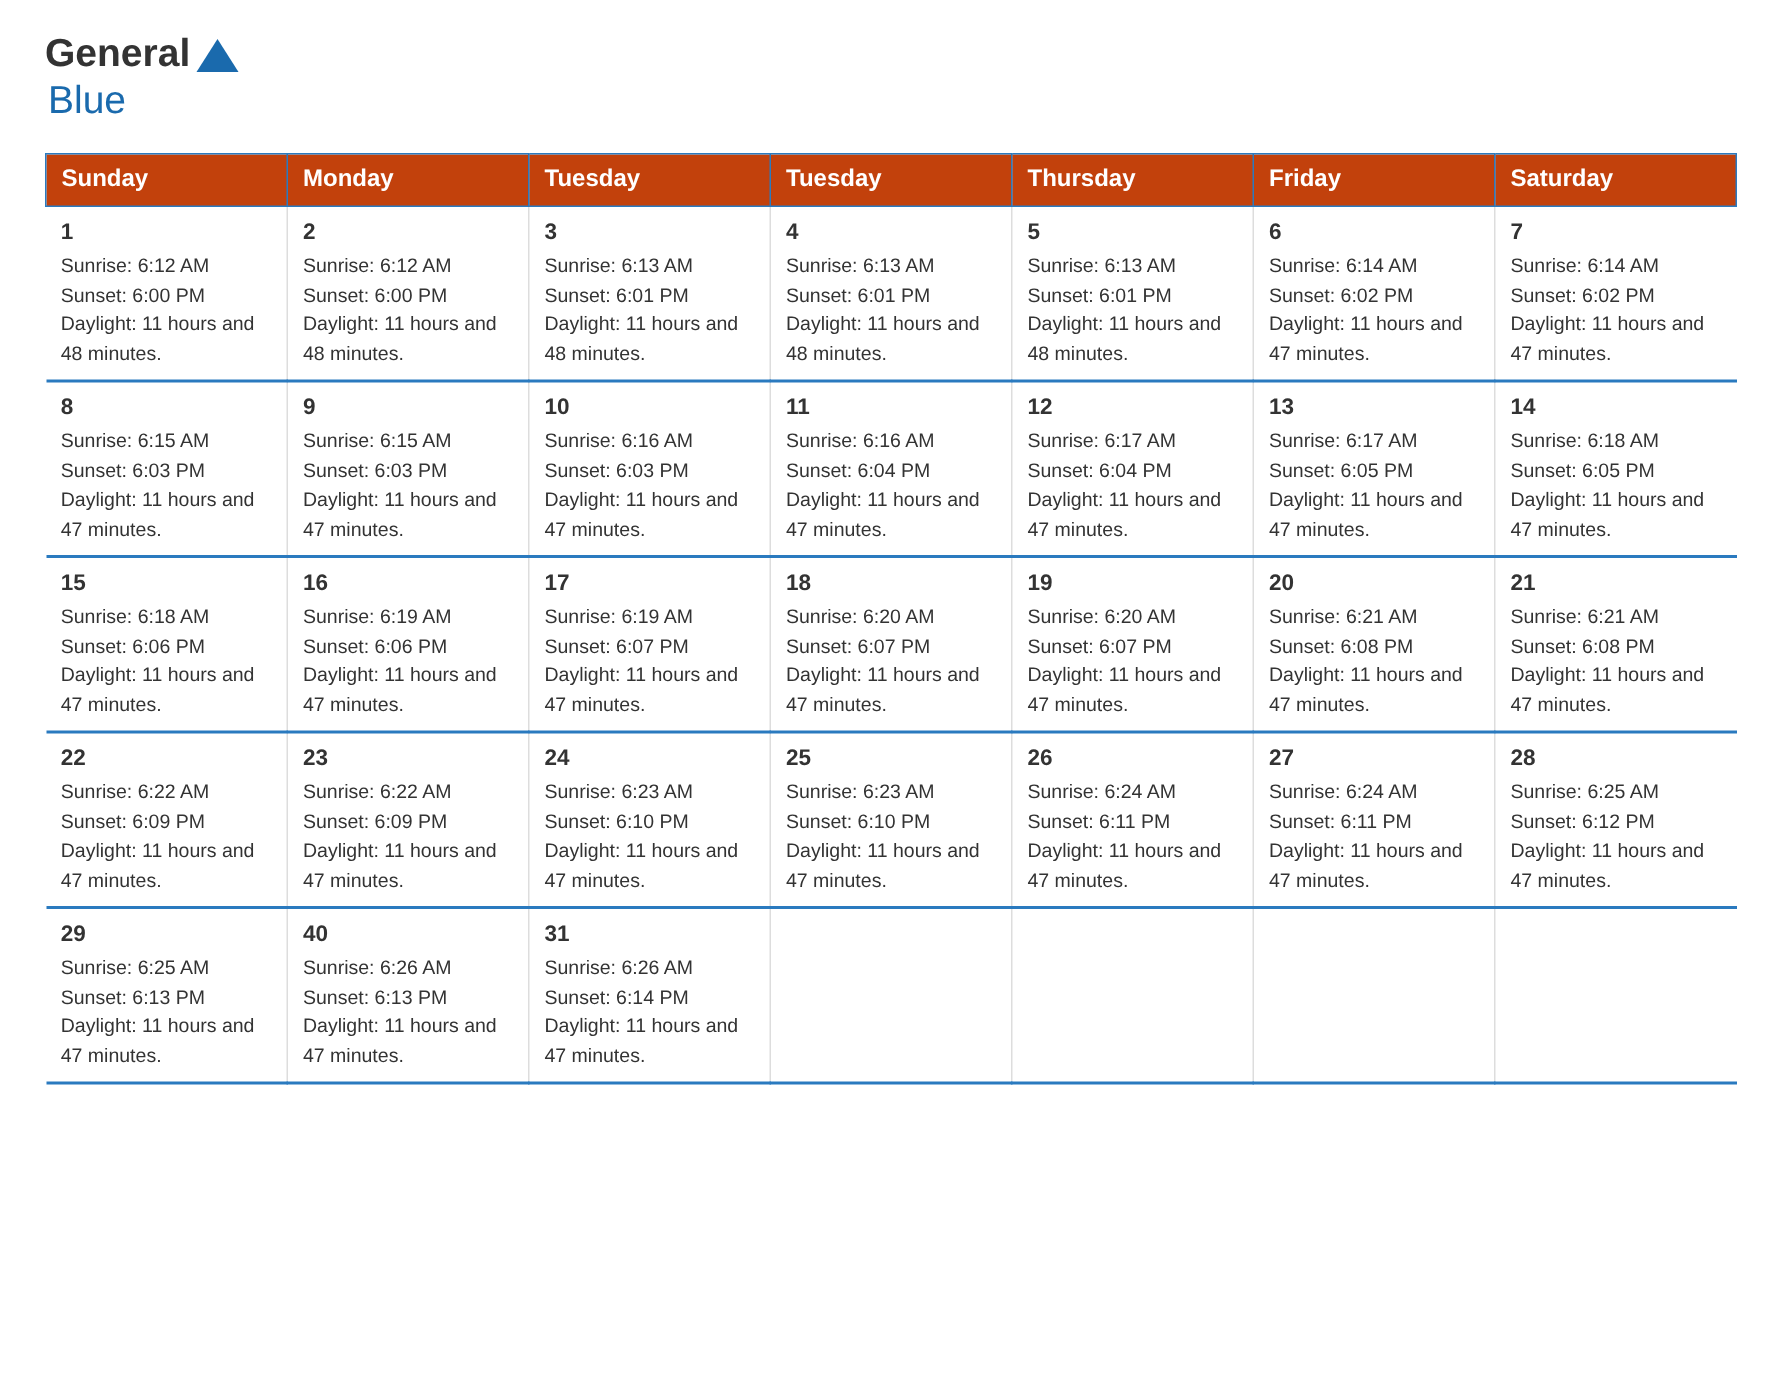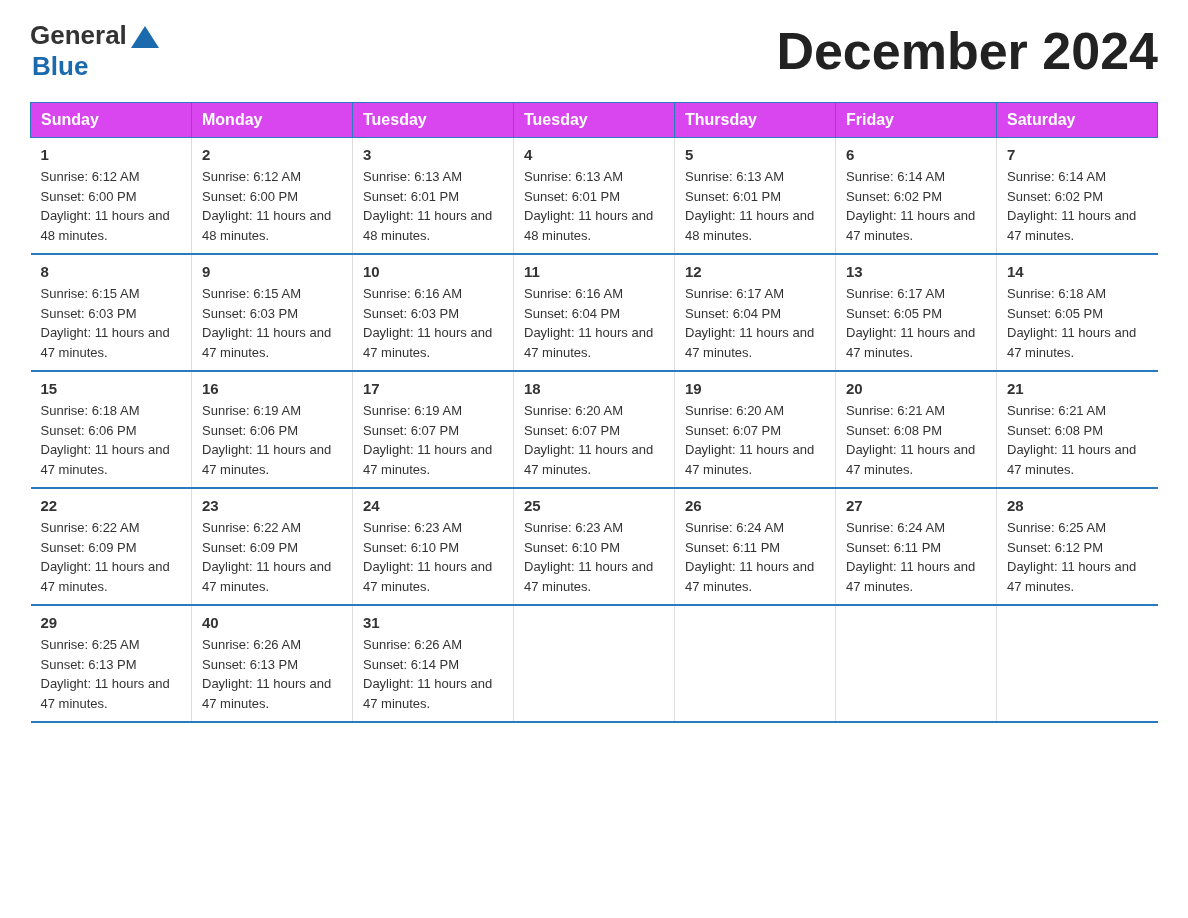--- a/index.html
+++ b/index.html
@@ -34,21 +34,21 @@
       width: 0;
       height: 0;
       border-left: 14px solid transparent;
       border-right: 14px solid transparent;
       border-bottom: 22px solid #1a6aad;
       margin-left: 4px;
       margin-bottom: -2px;
     }
     .logo-blue {
       font-size: 26px;
-      font-weight: bold;
+      font-weight: normal;
       color: #1a6aad;
       margin-left: 2px;
     }
     .title-section {
       text-align: right;
     }
     .month-title {
       font-size: 52px;
       font-weight: bold;
       color: #222;
@@ -57,21 +57,21 @@
       font-size: 22px;
       color: #555;
       margin-top: 4px;
     }
     table {
       width: 100%;
       border-collapse: collapse;
       table-layout: fixed;
     }
     thead tr {
-      background-color: #d946ef;
+      background-color: #c2410c;
     }
     thead th {
       color: #fff;
       font-size: 16px;
       font-weight: bold;
       padding: 8px 10px;
       text-align: left;
       border: 1px solid #2a7abf;
     }
     tbody tr {
@@ -105,21 +105,20 @@
 
 <div class="header">
   <div class="logo">
     <div class="logo-top">
       <span class="logo-general">General</span>
       <div class="logo-triangle"></div>
     </div>
     <span class="logo-blue">Blue</span>
   </div>
   <div class="title-section">
-    <div class="month-title">December 2024</div>
   </div>
 </div>
 
 <table>
   <thead>
     <tr id="header-row">
         <th>Sunday</th>
         <th>Monday</th>
         <th>Tuesday</th>
         <th>Tuesday</th>

